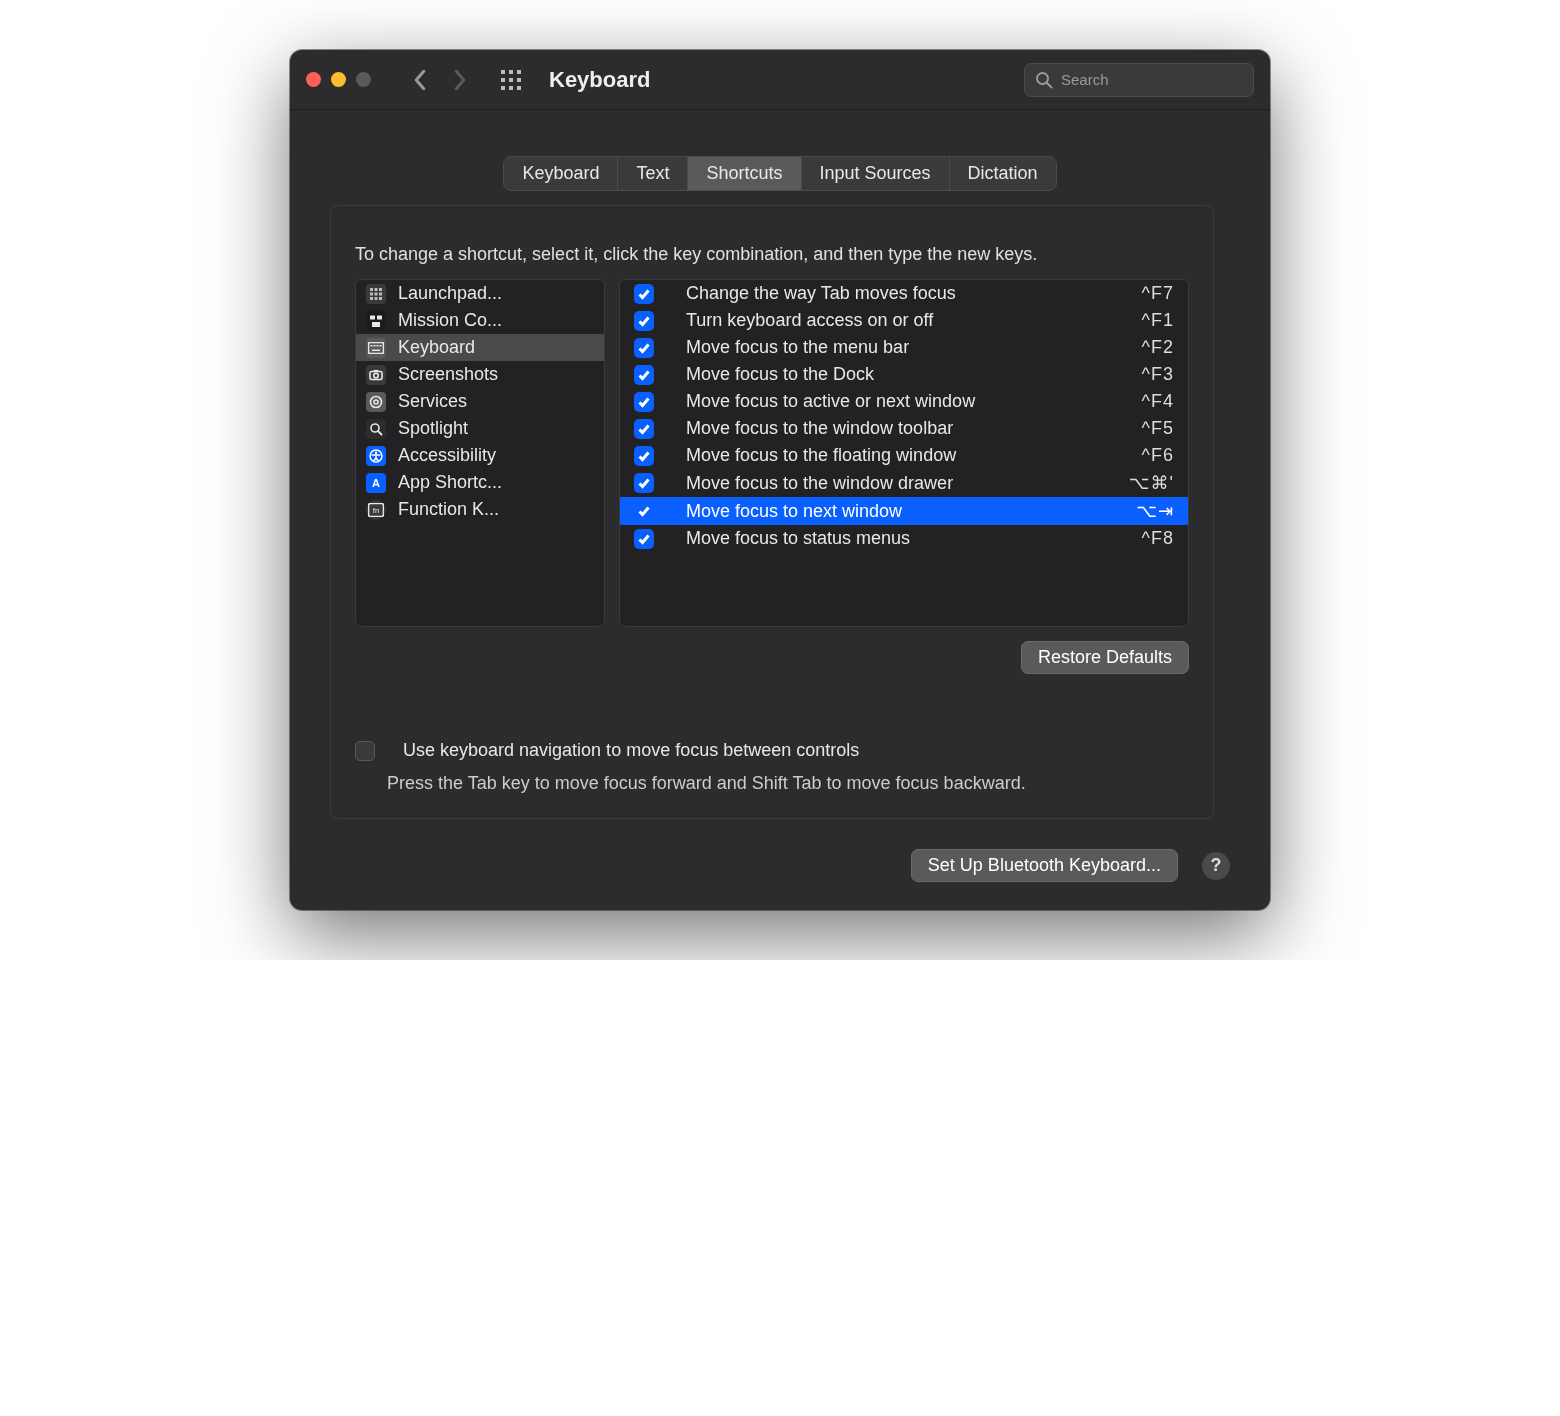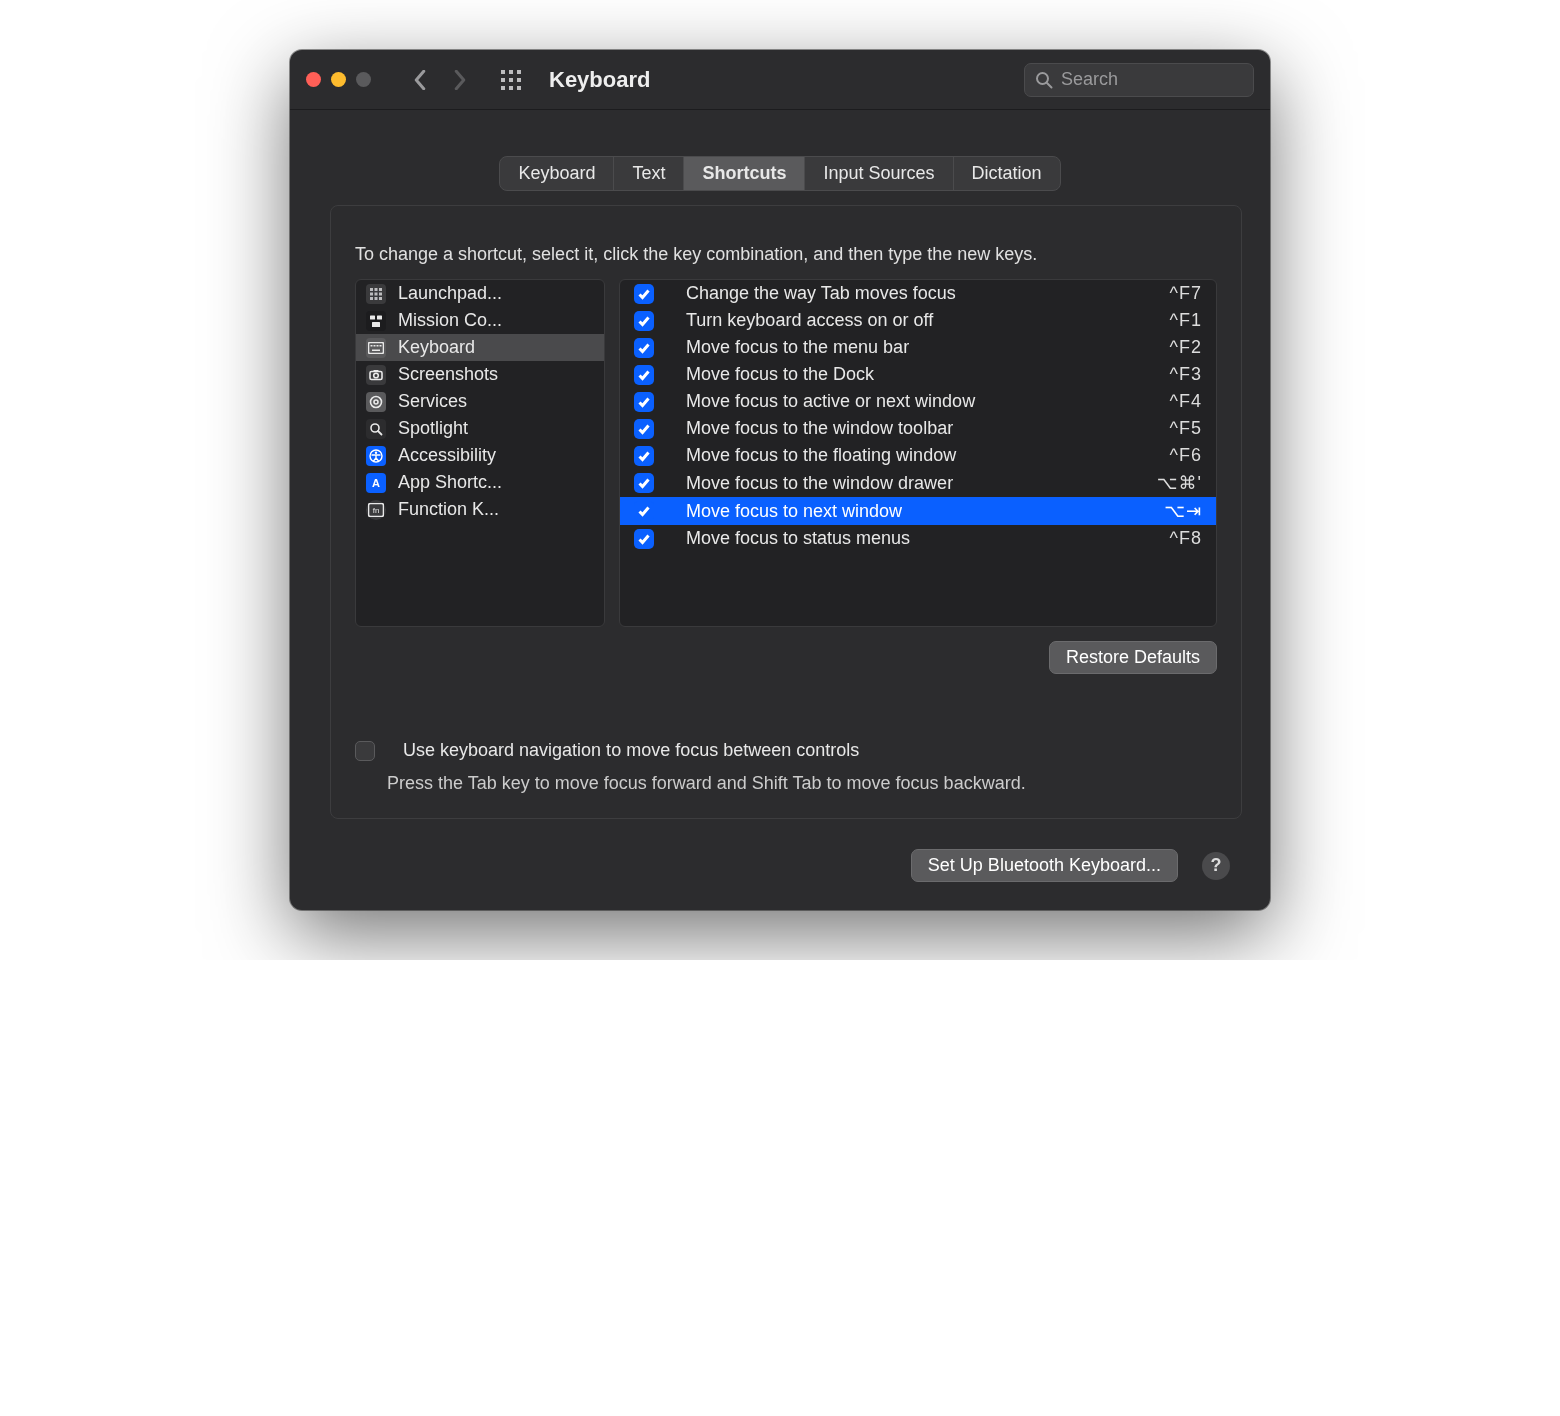--- a/index.html
+++ b/index.html
@@ -45,42 +45,42 @@
     width: 230px; height: 34px;
     background: #3a3a3c;
     border: 1px solid #4b4b4d;
     border-radius: 7px;
     padding: 0 10px;
     color: #9a9a9c;
     gap: 8px;
   }
   .search input {
     background: transparent; border: none; outline: none;
-    color: #e8e8e8; font-size: 18px; width: 100%;
+    color: #e8e8e8; font-size: 15px; width: 100%;
   }
   .search input::placeholder { color: #9a9a9c; }
   
-  .content { padding: 30px 28px 30px 40px; }
+  .content { padding: 30px 56px 30px 40px; }
   .tabbar {
     display:flex; justify-content:center; margin: 18px auto 0 auto;
     background: #3a3a3c;
     border: 1px solid #4b4b4d;
     border-radius: 8px;
     overflow: hidden;
     width: fit-content;
   }
   .tab {
     padding: 6px 18px;
     font-size: 18px;
     color: #e8e8e8;
     border-right: 1px solid #4b4b4d;
     cursor: default;
   }
   .tab:last-child { border-right: none; }
-  .tab.active { background: #5a5a5c; font-weight: bold; }
+  .tab.active { background: #5a5a5c; }
   .panel {
     border: 1px solid #3d3d3f;
     border-radius: 8px;
     margin-top: -16px;
     padding: 38px 24px 24px 24px;
     position: relative;
   }
   .hint { color: #e0e0e0; font-size: 18px; margin-bottom: 14px; }
   .lists { display:flex; gap: 14px; }
   .listbox {

